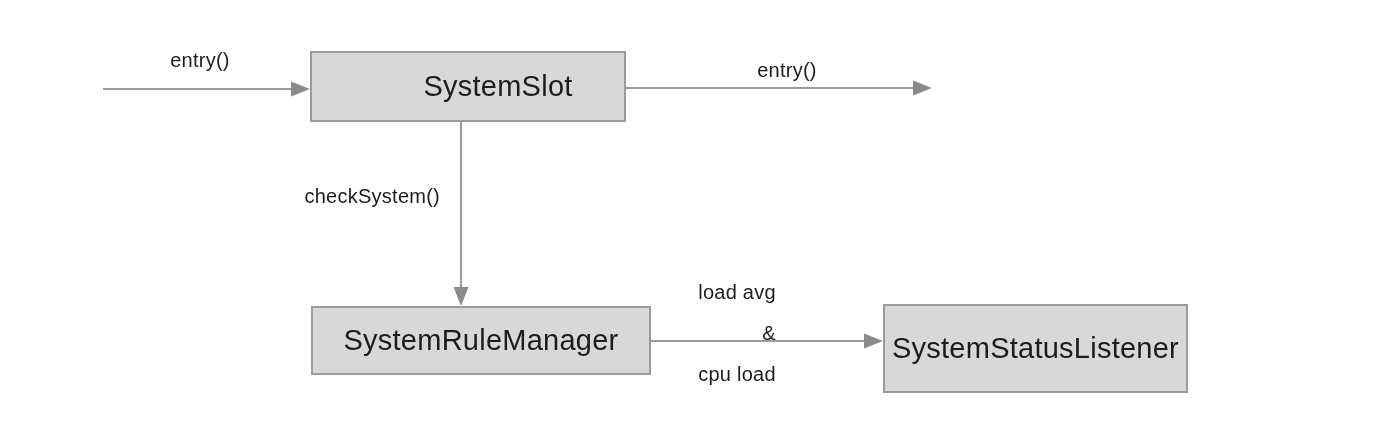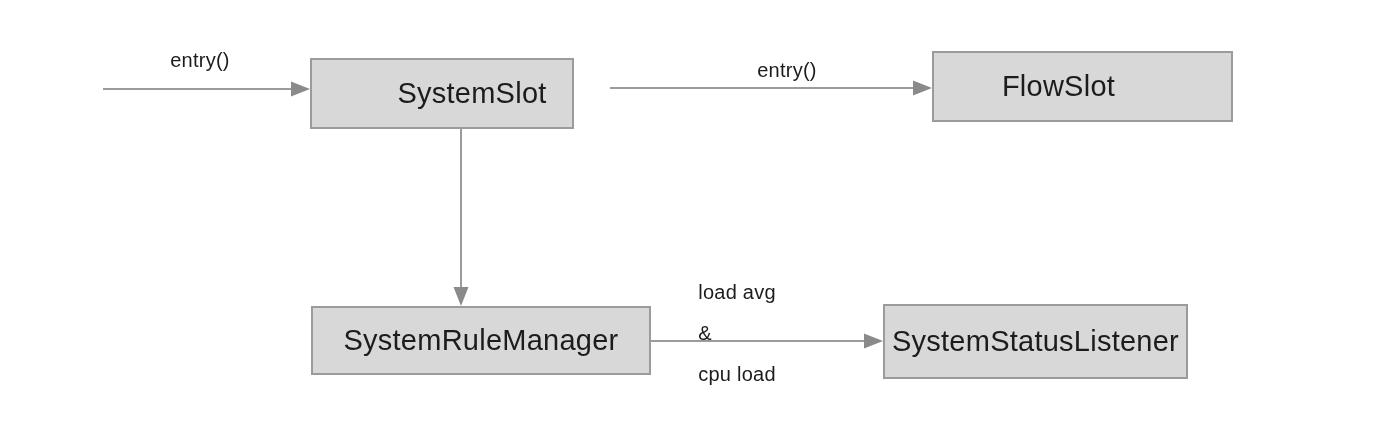--- a/index.html
+++ b/index.html
@@ -42,40 +42,40 @@
     display: flex;
     align-items: center;
     justify-content: center;
   }
   .node-label {
     font-size: 29px;
     letter-spacing: 0.25px;
     color: var(--text);
     white-space: nowrap;
   }
-  .node-system-slot          { left: 310px; top: 51px;  width: 264px; height: 71px; margin-top: 7px; }
+  .node-system-slot          { left: 310px; top: 51px;  width: 316px; height: 71px; }
   .node-flow-slot            { left: 932px; top: 51px;  width: 301px; height: 71px; }
   .node-system-rule-manager  { left: 311px; top: 306px; width: 340px; height: 69px; }
-  .node-system-status-listener { left: 883px; top: 304px; width: 305px; height: 75px; }
+  .node-system-status-listener { left: 883px; top: 304px; width: 305px; height: 89px; }
   .node-system-slot .node-label { transform: translateX(30px); }
   .node-flow-slot  .node-label { transform: translateX(-24px); }
   .edge-label {
     position: absolute;
     font-size: 20px;
     letter-spacing: 0.25px;
     color: var(--text);
     white-space: nowrap;
   }
   .edge-label-entry-start { left: 200px; top: 60px; transform: translate(-50%, -50%); }
   .edge-label-entry-flow  { left: 787px; top: 70px; transform: translate(-50%, -50%); }
   .edge-label-check-system { left: 440px; top: 196px; transform: translate(-100%, -50%); }
   .edge-label-load-avg {
     left: 737px; top: 333px;
     transform: translate(-50%, -50%);
-    text-align: left;
+    text-align: right;
     line-height: 41px;
   }
   .edge-label-line { display: block; }
 </style>
 </head>
 <body>
 
 <div class="canvas">
 
   <svg class="edges-svg" viewBox="0 0 1374 434" xmlns="http://www.w3.org/2000/svg" aria-hidden="true">
@@ -94,36 +94,34 @@
     <g>
       <line x1="611" y1="341" x2="866" y2="341"></line>
       <polygon points="883,341 864,333.5 864,348.5"></polygon>
     </g>
   </svg>
 
   <div class="node node-system-slot">
     <span class="node-label">SystemSlot</span>
   </div>
 
-  <div class="node node-flow-slot">
-    <span class="node-label">FlowSlot</span>
-  </div>
 
   <div class="node node-system-rule-manager">
     <span class="node-label">SystemRuleManager</span>
   </div>
 
   <div class="node node-system-status-listener">
     <span class="node-label">SystemStatusListener</span>
   </div>
 
   <div class="edge-label edge-label-entry-start">entry()</div>
 
   <div class="edge-label edge-label-entry-flow">entry()</div>
 
+  <div class="edge-label edge-label-check-system">checkSystem()</div>
 
   <div class="edge-label edge-label-load-avg">
     <span class="edge-label-line">load avg</span>
     <span class="edge-label-line">&amp;</span>
     <span class="edge-label-line">cpu load</span>
   </div>
 
 </div>
 
 </body></html>

